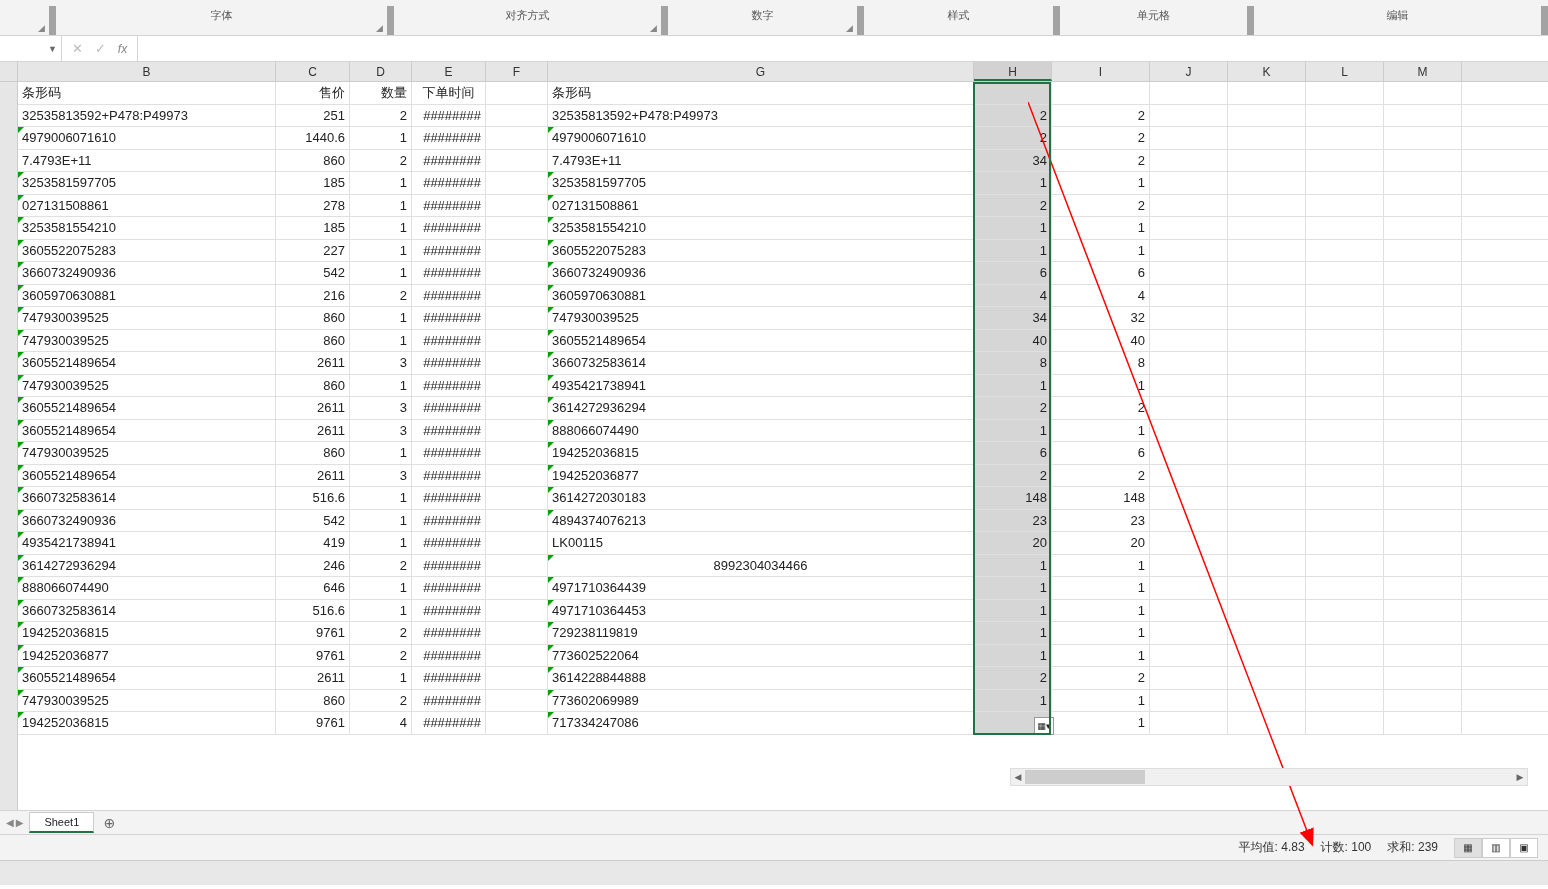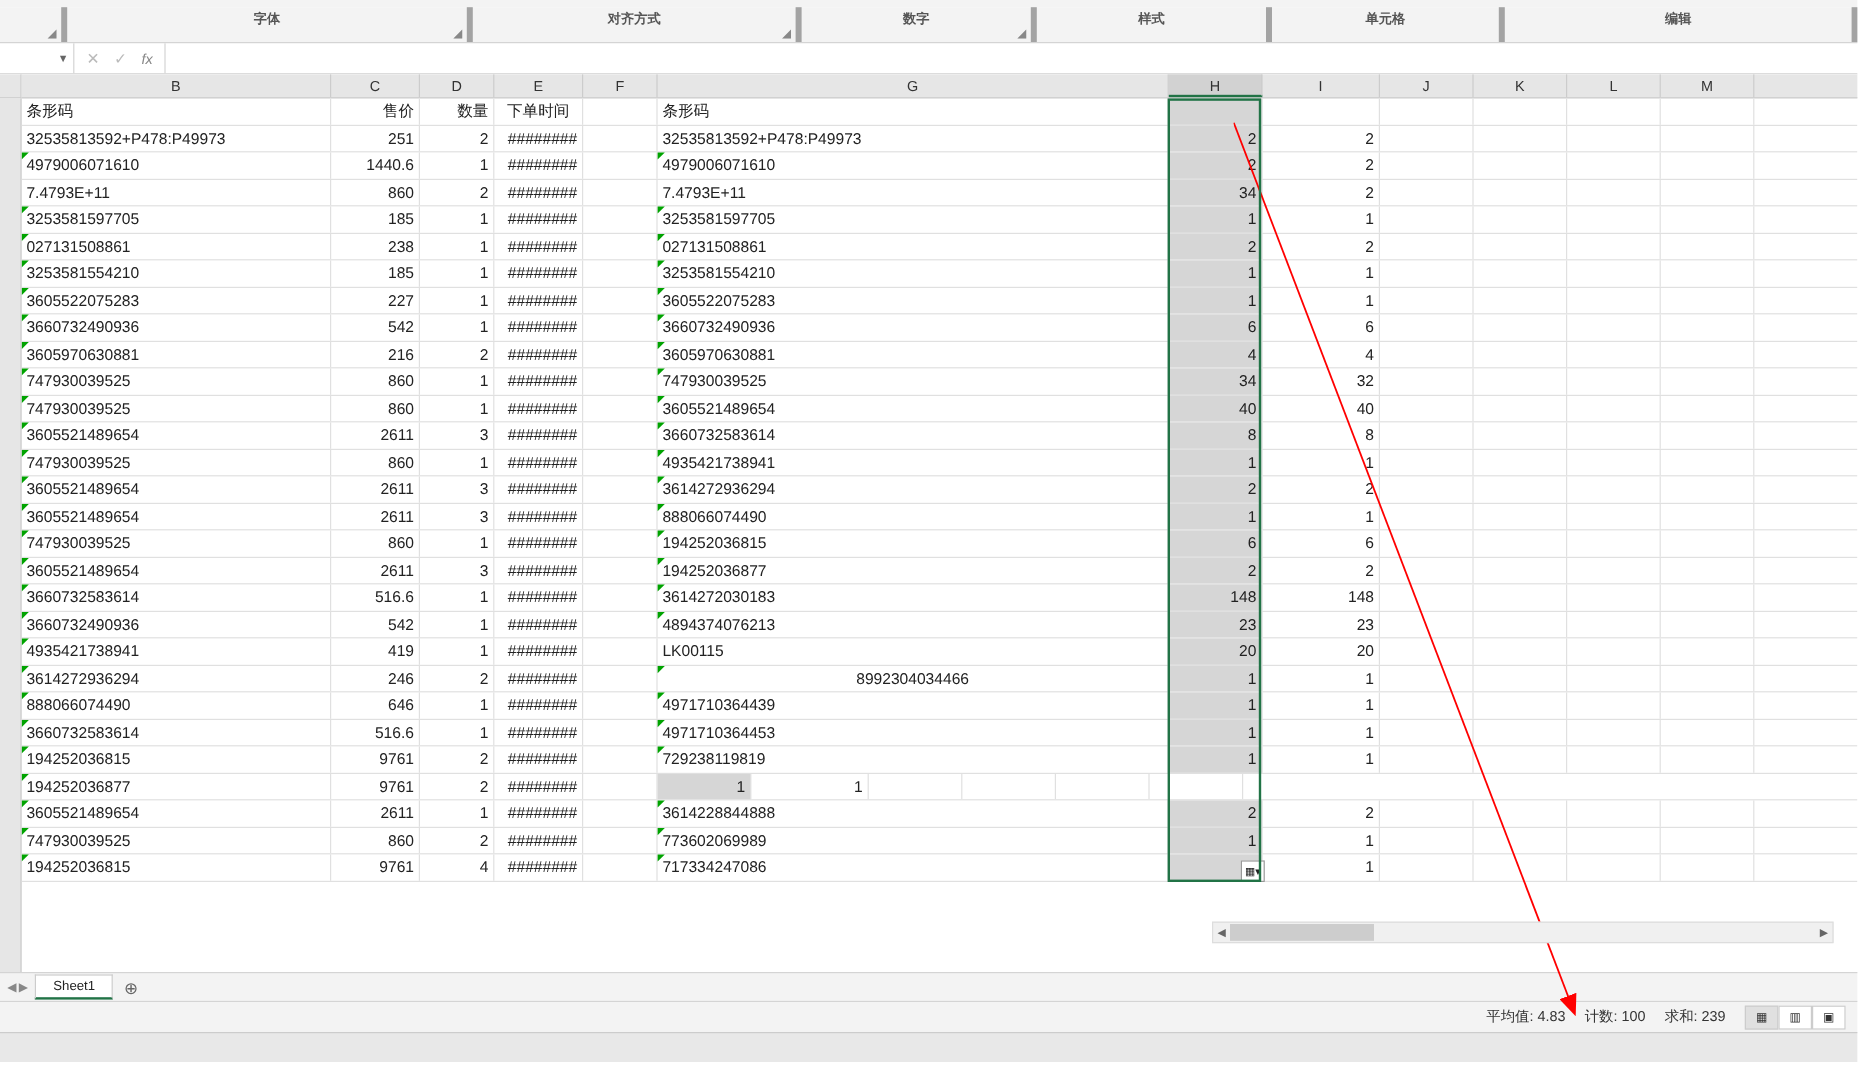--- a/index.html
+++ b/index.html
@@ -19,26 +19,25 @@
   border-bottom: 1px solid #d4d4d4;
   display: flex;
   position: relative;
 }
 .ribbon-group {
   flex: 1;
   text-align: left;
   font-size: 11px;
   color: #555;
   position: relative;
-  border-right: 5px solid #a3a3a3;
+  border-right: 7px solid #a3a3a3;
   display: flex;
   align-items: flex-start;
   justify-content: center;
   padding-top: 2px;
-  font-weight: bold;
 }
 .ribbon-group .launcher {
   position: absolute;
   right: 4px;
   bottom: 2px;
   font-size: 9px;
   color: #888;
 }
 .ribbon-top-hint {
   height: 6px;
@@ -361,21 +360,21 @@
         <div class="cell txt" style="width: 426px;">3253581597705<span class="tri"></span></div>
         <div class="cell num sel" style="width: 78px;">1</div>
         <div class="cell num" style="width: 98px;">1</div>
         <div class="cell txt" style="width: 78px;"></div>
         <div class="cell txt" style="width: 78px;"></div>
         <div class="cell txt" style="width: 78px;"></div>
         <div class="cell txt" style="width: 78px;"></div>
       </div>
       <div class="row">
         <div class="cell txt" style="width: 258px;">027131508861<span class="tri"></span></div>
-        <div class="cell num" style="width: 74px;">238</div>
+        <div class="cell num" style="width: 74px;">278</div>
         <div class="cell num" style="width: 62px;">1</div>
         <div class="cell txt" style="width: 74px; text-align: right;">########</div>
         <div class="cell txt" style="width: 62px;"></div>
         <div class="cell txt" style="width: 426px;">027131508861<span class="tri"></span></div>
         <div class="cell num sel" style="width: 78px;">2</div>
         <div class="cell num" style="width: 98px;">2</div>
         <div class="cell txt" style="width: 78px;"></div>
         <div class="cell txt" style="width: 78px;"></div>
         <div class="cell txt" style="width: 78px;"></div>
         <div class="cell txt" style="width: 78px;"></div>
@@ -645,20 +644,21 @@
         <div class="cell txt" style="width: 78px;"></div>
         <div class="cell txt" style="width: 78px;"></div>
         <div class="cell txt" style="width: 78px;"></div>
       </div>
       <div class="row">
         <div class="cell txt" style="width: 258px;">194252036877<span class="tri"></span></div>
         <div class="cell num" style="width: 74px;">9761</div>
         <div class="cell num" style="width: 62px;">2</div>
         <div class="cell txt" style="width: 74px; text-align: right;">########</div>
         <div class="cell txt" style="width: 62px;"></div>
+        <div class="cell txt" style="width: 426px;">773602522064<span class="tri"></span></div>
         <div class="cell num sel" style="width: 78px;">1</div>
         <div class="cell num" style="width: 98px;">1</div>
         <div class="cell txt" style="width: 78px;"></div>
         <div class="cell txt" style="width: 78px;"></div>
         <div class="cell txt" style="width: 78px;"></div>
         <div class="cell txt" style="width: 78px;"></div>
       </div>
       <div class="row">
         <div class="cell txt" style="width: 258px;">3605521489654<span class="tri"></span></div>
         <div class="cell num" style="width: 74px;">2611</div>

